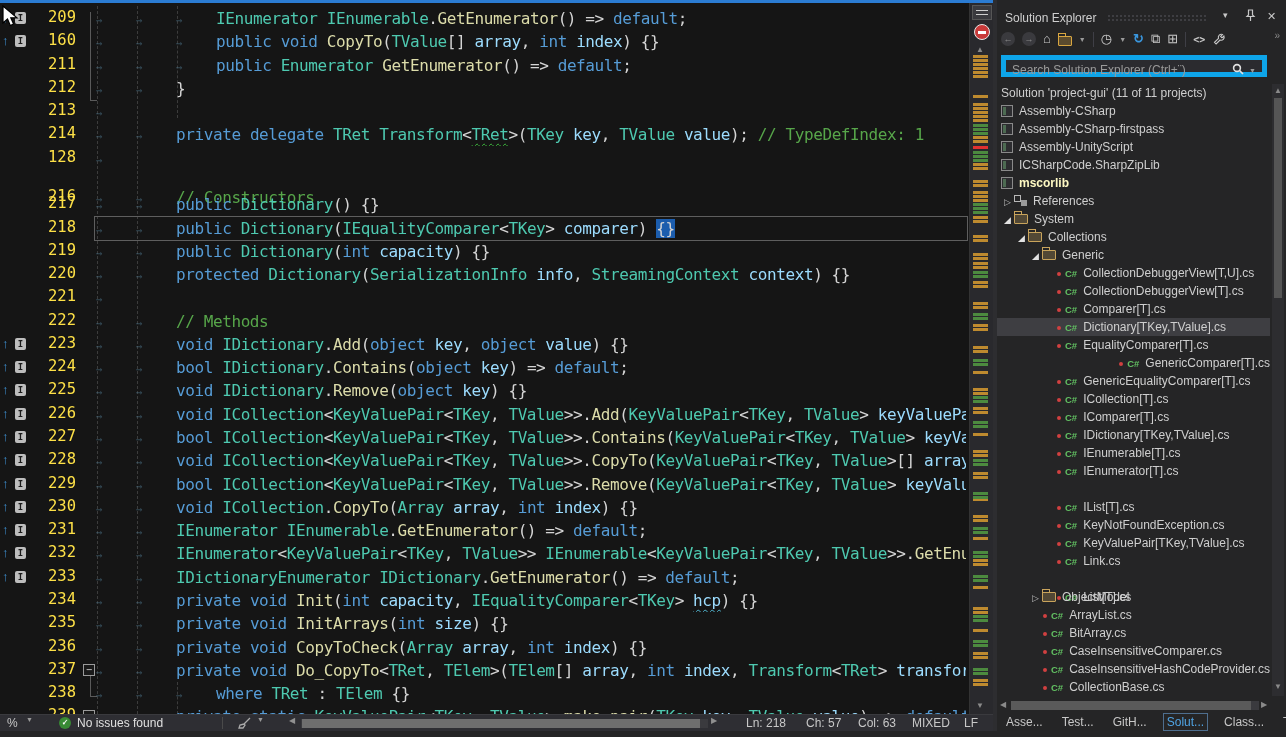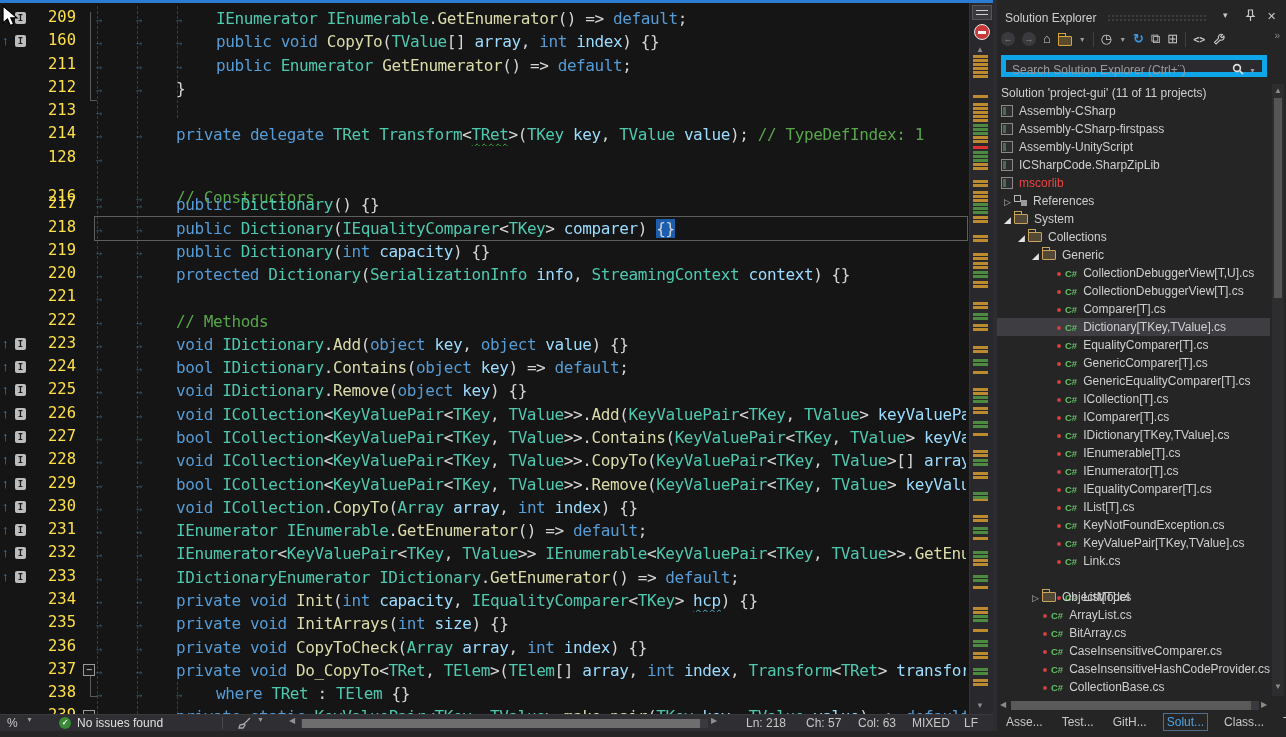--- a/index.html
+++ b/index.html
@@ -111,21 +111,21 @@
   #se-search input::placeholder { color:#9a9a9a; }
   #mag { position:absolute; right:18px; top:3px; }
   #magcaret { position:absolute; right:6px; top:7px; }
 
   #tree { position:absolute; left:0; top:84px; width:273px; height:614px; overflow:hidden; }
   .trow { position:absolute; left:0; width:273px; height:18px; line-height:18px; white-space:nowrap; overflow:hidden; }
   .trow.selected { background:#3e3e42; }
   .exp { display:inline-block; width:13px; font-size:9px; color:#bbb; text-align:center; }
   .exp.open { color:#e2e2e2; }
   .lbl { color:#cfcfcf; }
-  .lbl.bold { color:#ef4444; font-weight:normal; }
+  .lbl.bold { color:#fef9c3; font-weight:bold; }
   .ic-proj { display:inline-block; width:12px; height:12px; border:1px solid #8a8a8a; background:#2d2d30;
              vertical-align:-2px; margin-right:6px; position:relative; }
   .ic-proj::before { content:""; position:absolute; left:1px; top:1px; width:3px; height:8px; background:#4d6b52; }
   .ic-refs { display:inline-block; width:14px; height:10px; position:relative; margin-right:5px; }
   .ic-refs::before { content:""; position:absolute; left:0; top:0; width:5px; height:5px; border:1px solid #b8b8b8; }
   .ic-refs::after { content:""; position:absolute; right:1px; bottom:-1px; width:6px; height:6px; background:#9a9a9a; }
   .ic-folder { display:inline-block; width:14px; height:10px; border:1px solid #c9a45c; border-radius:1px;
                background:rgba(201,164,92,.28); vertical-align:-1px; margin-right:6px; position:relative; }
   .ic-folder::before { content:""; position:absolute; left:-1px; top:-4px; width:6px; height:3px;
                        border:1px solid #c9a45c; border-bottom:none; }
@@ -534,28 +534,27 @@
         <div class="trow" style="top: 90px; padding-left: 4px;"><span class="ic-proj"></span><span class="lbl bold">mscorlib</span></div>
         <div class="trow" style="top: 108px; padding-left: 4px;"><span class="exp">▷</span><span class="ic-refs"></span><span class="lbl">References</span></div>
         <div class="trow" style="top: 126px; padding-left: 4px;"><span class="exp open">◢</span><span class="ic-folder"></span><span class="lbl">System</span></div>
         <div class="trow" style="top: 144px; padding-left: 18px;"><span class="exp open">◢</span><span class="ic-folder"></span><span class="lbl">Collections</span></div>
         <div class="trow" style="top: 162px; padding-left: 32px;"><span class="exp open">◢</span><span class="ic-folder"></span><span class="lbl">Generic</span></div>
         <div class="trow" style="top: 180px; padding-left: 60px;"><span class="ic-dot"></span><span class="ic-cs">C#</span><span class="lbl">CollectionDebuggerView[T,U].cs</span></div>
         <div class="trow" style="top: 198px; padding-left: 60px;"><span class="ic-dot"></span><span class="ic-cs">C#</span><span class="lbl">CollectionDebuggerView[T].cs</span></div>
         <div class="trow" style="top: 216px; padding-left: 60px;"><span class="ic-dot"></span><span class="ic-cs">C#</span><span class="lbl">Comparer[T].cs</span></div>
         <div class="trow selected" style="top: 234px; padding-left: 60px;"><span class="ic-dot"></span><span class="ic-cs">C#</span><span class="lbl">Dictionary[TKey,TValue].cs</span></div>
         <div class="trow" style="top: 252px; padding-left: 60px;"><span class="ic-dot"></span><span class="ic-cs">C#</span><span class="lbl">EqualityComparer[T].cs</span></div>
-        <div class="trow" style="top: 270px; padding-left: 60px;"><span class="ic-dot"></span><span class="ic-cs">C#</span><span class="lbl">GenericComparer[T].cs</span></div>
+        <div class="trow" style="top: 270px; padding-left: 60px; text-align: right;"><span class="ic-dot"></span><span class="ic-cs">C#</span><span class="lbl">GenericComparer[T].cs</span></div>
         <div class="trow" style="top: 288px; padding-left: 60px;"><span class="ic-dot"></span><span class="ic-cs">C#</span><span class="lbl">GenericEqualityComparer[T].cs</span></div>
         <div class="trow" style="top: 306px; padding-left: 60px;"><span class="ic-dot"></span><span class="ic-cs">C#</span><span class="lbl">ICollection[T].cs</span></div>
         <div class="trow" style="top: 324px; padding-left: 60px;"><span class="ic-dot"></span><span class="ic-cs">C#</span><span class="lbl">IComparer[T].cs</span></div>
         <div class="trow" style="top: 342px; padding-left: 60px;"><span class="ic-dot"></span><span class="ic-cs">C#</span><span class="lbl">IDictionary[TKey,TValue].cs</span></div>
         <div class="trow" style="top: 360px; padding-left: 60px;"><span class="ic-dot"></span><span class="ic-cs">C#</span><span class="lbl">IEnumerable[T].cs</span></div>
         <div class="trow" style="top: 378px; padding-left: 60px;"><span class="ic-dot"></span><span class="ic-cs">C#</span><span class="lbl">IEnumerator[T].cs</span></div>
-        <div class="trow" style="top: 396px; padding-left: 60px;"><span class="ic-dot"></span><span class="ic-cs">C#</span><span class="lbl">IEqualityComparer[T].cs</span></div>
         <div class="trow" style="top: 414px; padding-left: 60px;"><span class="ic-dot"></span><span class="ic-cs">C#</span><span class="lbl">IList[T].cs</span></div>
         <div class="trow" style="top: 432px; padding-left: 60px;"><span class="ic-dot"></span><span class="ic-cs">C#</span><span class="lbl">KeyNotFoundException.cs</span></div>
         <div class="trow" style="top: 450px; padding-left: 60px;"><span class="ic-dot"></span><span class="ic-cs">C#</span><span class="lbl">KeyValuePair[TKey,TValue].cs</span></div>
         <div class="trow" style="top: 468px; padding-left: 60px;"><span class="ic-dot"></span><span class="ic-cs">C#</span><span class="lbl">Link.cs</span></div>
         <div class="trow" style="top: 504px; padding-left: 60px;"><span class="ic-dot"></span><span class="ic-cs">C#</span><span class="lbl">List[T].cs</span></div>
         <div class="trow" style="top: 504px; padding-left: 32px;"><span class="exp">▷</span><span class="ic-folder"></span><span class="lbl">ObjectModel</span></div>
         <div class="trow" style="top: 522px; padding-left: 46px;"><span class="ic-dot"></span><span class="ic-cs">C#</span><span class="lbl">ArrayList.cs</span></div>
         <div class="trow" style="top: 540px; padding-left: 46px;"><span class="ic-dot"></span><span class="ic-cs">C#</span><span class="lbl">BitArray.cs</span></div>
         <div class="trow" style="top: 558px; padding-left: 46px;"><span class="ic-dot"></span><span class="ic-cs">C#</span><span class="lbl">CaseInsensitiveComparer.cs</span></div>
         <div class="trow" style="top: 576px; padding-left: 46px;"><span class="ic-dot"></span><span class="ic-cs">C#</span><span class="lbl">CaseInsensitiveHashCodeProvider.cs</span></div>

